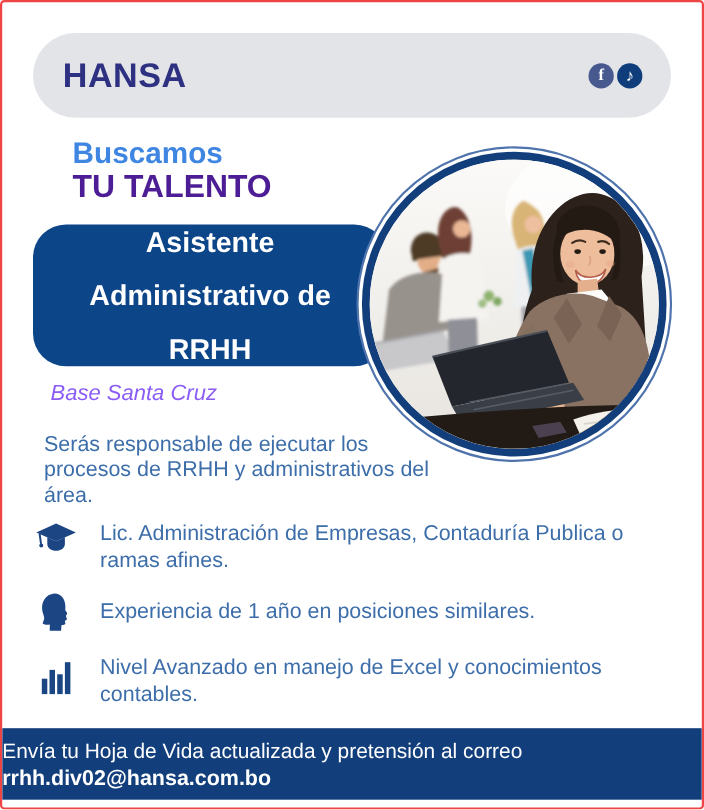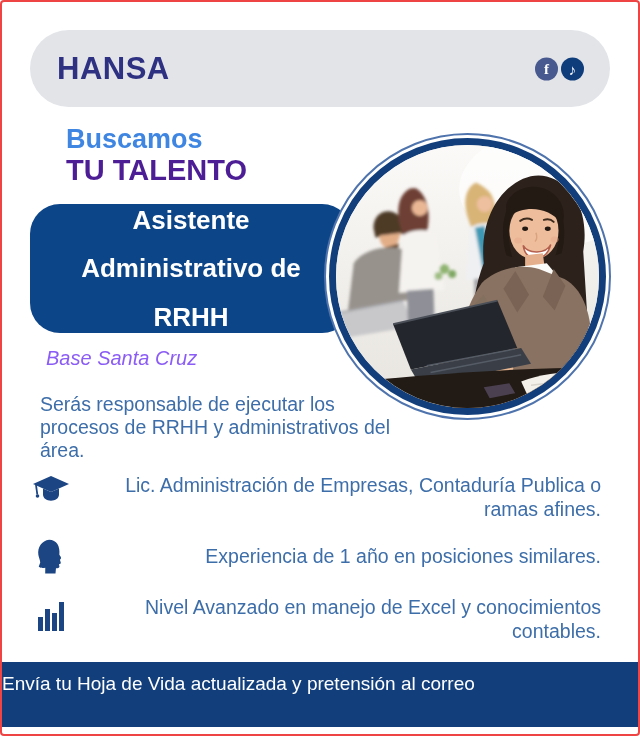--- a/index.html
+++ b/index.html
@@ -66,21 +66,21 @@
   .location{
     position:absolute; left:44px; top:345px;
     font-size:20px; font-weight:normal; font-style:italic; color:#8b5cf6;
   }
   .summary{
     position:absolute; left:38px; top:391px; width:352px;
     font-size:19.5px; color:#3d6ea9; line-height:1.17;
   }
 
   
-  .req{ position:absolute; left:30px; display:flex; gap:21px; width:586px;text-align:right; }
+  .req{ position:absolute; left:30px; display:flex; gap:21px; width:586px; }
   .req .icon{ width:38px; flex:none; display:flex; justify-content:center; }
   .req .txt{ font-size:19.5px; color:#3d6ea9; line-height:1.22; width:510px; }
   #req1{ top:472px; }
   #req2{ top:536px; align-items:center; }
   #req3{ top:594px; }
 
   
   .footer{
     position:absolute; left:0; right:0; bottom:7px; height:65px;
     background:#123f7c; color:#fff; text-align:left; padding-top:10px;
@@ -225,15 +225,16 @@
         <rect x="8" y="13" width="5" height="22" fill="#1c4584"></rect>
         <rect x="15" y="17" width="5" height="18" fill="#1c4584"></rect>
         <rect x="22" y="6" width="5" height="29" fill="#1c4584"></rect>
       </svg>
     </div>
     <div class="txt">Nivel Avanzado en manejo de Excel y conocimientos contables.</div>
   </div>
 
   <div class="footer">
     <div>Envía tu Hoja de Vida actualizada y pretensión al correo</div>
+    <div class="email">rrhh.div02@hansa.com.bo</div>
   </div>
 
 </div>
 
 </body></html>

